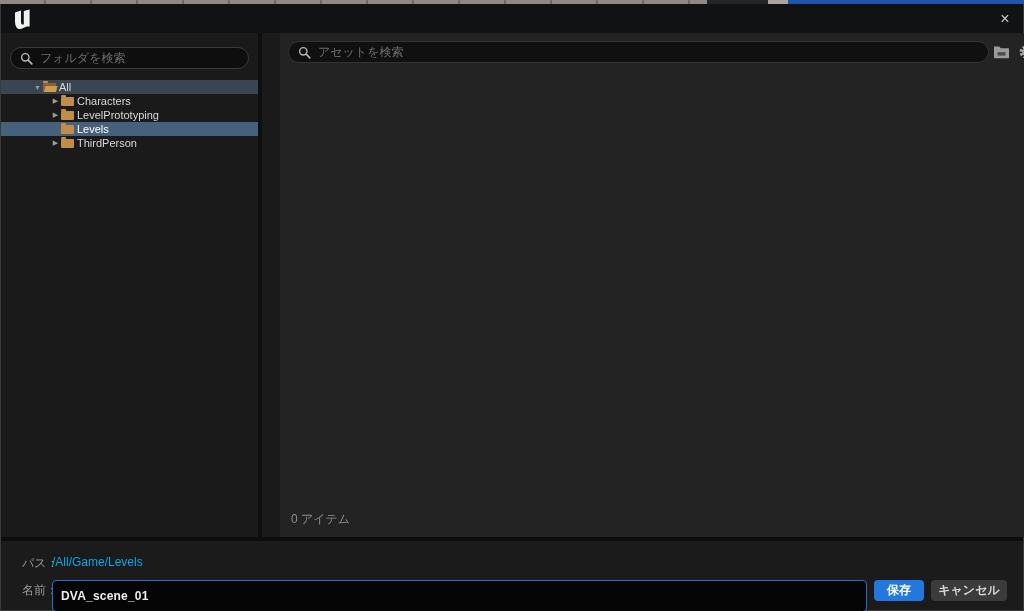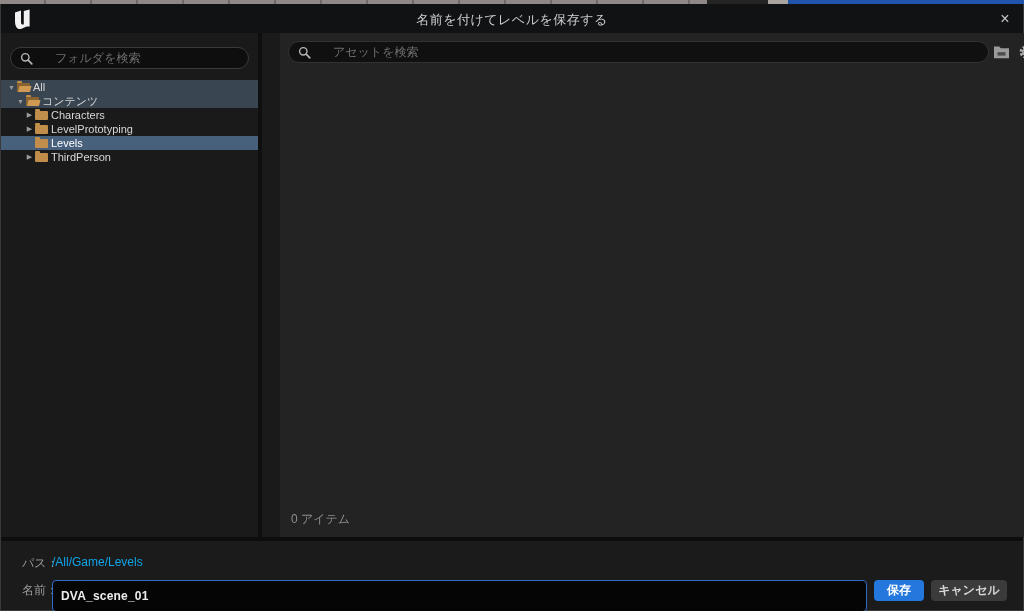--- a/index.html
+++ b/index.html
@@ -28,33 +28,33 @@
   .close-btn { position:absolute; right:8px; top:5px; width:20px; height:20px;
     color:#c8c8c8; font-size:16px; line-height:20px; text-align:center; cursor:default; }
 
   
   .left-panel { position:absolute; left:1px; top:29px; width:257px; height:504px; background:#1a1a1a; }
   .panel-divider { position:absolute; left:258px; top:29px; width:4px; height:504px; background:#0f0f0f; }
   .right-panel { position:absolute; left:262px; top:29px; width:761px; height:504px; background:#232323;margin-left:18px; }
   .bottom-sep { position:absolute; left:1px; top:533px; width:1022px; height:4px; background:#0d0d0d; }
 
   
-  .search-pill { position:absolute; display:flex; align-items:center; gap:22px;
+  .search-pill { position:absolute; display:flex; align-items:center; gap:7px;
     background:#0e0e0e; border:1px solid #3a3a3a; border-radius:11px; padding:0 9px; }
   .search-pill input { flex:1; background:transparent; border:none; outline:none;
     color:#c9c9c9; font-size:12px; font-family:inherit; }
   .search-pill input::placeholder { color:#6e6e6e; }
   .left-search { left:9px; top:14px; width:239px; height:22px; }
   .right-search { left:8px; top:8px; width:701px; height:22px; border-color:#323232; background:#101010; }
 
   .rp-icons { position:absolute; right:7px; top:8px; display:flex; align-items:center; gap:8px; height:22px; }
 
   
   .tree { position:absolute; left:0; top:47px; width:257px; }
-  .tree-row { display:flex; align-items:center; height:14px; font-size:11px; color:#d8d8d8; cursor:default; white-space:nowrap; }
+  .tree-row { display:flex; align-items:center; height:14px; font-size:11px; color:#d8d8d8; cursor:default; white-space:nowrap;padding-left:26px; }
   .tree-row.hl-path { background:#3a4552; }
   .tree-row.hl-selected { background:#47607c; color:#ffffff; }
   .tw-arrow { width:11px; font-size:7px; color:#9a9a9a; text-align:center; flex:0 0 11px; }
   .folder { width:13px; height:9px; background:#c08d4a; border-radius:1px; position:relative; margin-right:3px; flex:0 0 13px; }
   .folder::before { content:''; position:absolute; top:-2px; left:0; width:5px; height:2px;
     background:#c08d4a; border-radius:1px 1px 0 0; }
   .folder.open { background:#8a6331; }
   .folder.open::after { content:''; position:absolute; left:1px; bottom:0; width:12px; height:6px;
     background:#d09a52; transform:skewX(-14deg); transform-origin:bottom left; }
 
@@ -92,44 +92,38 @@
   </div>
 
   <div class="dialog">
 
     <div class="titlebar">
       <span class="ue-logo icon">
         <svg width="22" height="22" viewBox="0 0 22 22">
           <path fill="#f2f2f2" d="M3 4.6 L9 2.4 V14.2 C9 16.2 10.2 16.9 11.8 16.3 V3.1 L17.6 1.4 V18.6 C14.8 18.2 13 18.9 11.2 20.1 C8.4 21.9 5.3 21.1 4 18.4 C3.3 17 3 15.6 3 13.9 Z"></path>
         </svg>
       </span>
-      <span class="title">名前を付けてレベルを保存する</span>
       <span class="close-btn">×</span>
     </div>
 
     <div class="left-panel">
       <div class="search-pill left-search">
         <span class="icon">
           <svg width="13" height="13" viewBox="0 0 13 13">
             <circle cx="5.3" cy="5.3" r="3.7" fill="none" stroke="#b5b5b5" stroke-width="1.4"></circle>
             <line x1="8.2" y1="8.2" x2="11.8" y2="11.8" stroke="#b5b5b5" stroke-width="1.7" stroke-linecap="round"></line>
           </svg>
         </span>
         <input type="text" placeholder="フォルダを検索" style="">
       </div>
       <div class="tree" id="tree">
           <div class="tree-row hl-path">
             <span class="tw-arrow" style="margin-left: 5px;">▼</span>
             <span class="folder open"></span>
             <span>All</span>
-          </div>
-          <div class="tree-row hl-path">
-            <span class="tw-arrow" style="margin-left: 14px;">▼</span>
-            <span class="folder open"></span>
-            <span>コンテンツ</span>
           </div>
           <div class="tree-row">
             <span class="tw-arrow" style="margin-left: 23px;">▶</span>
             <span class="folder"></span>
             <span>Characters</span>
           </div>
           <div class="tree-row">
             <span class="tw-arrow" style="margin-left: 23px;">▶</span>
             <span class="folder"></span>
             <span>LevelPrototyping</span>

